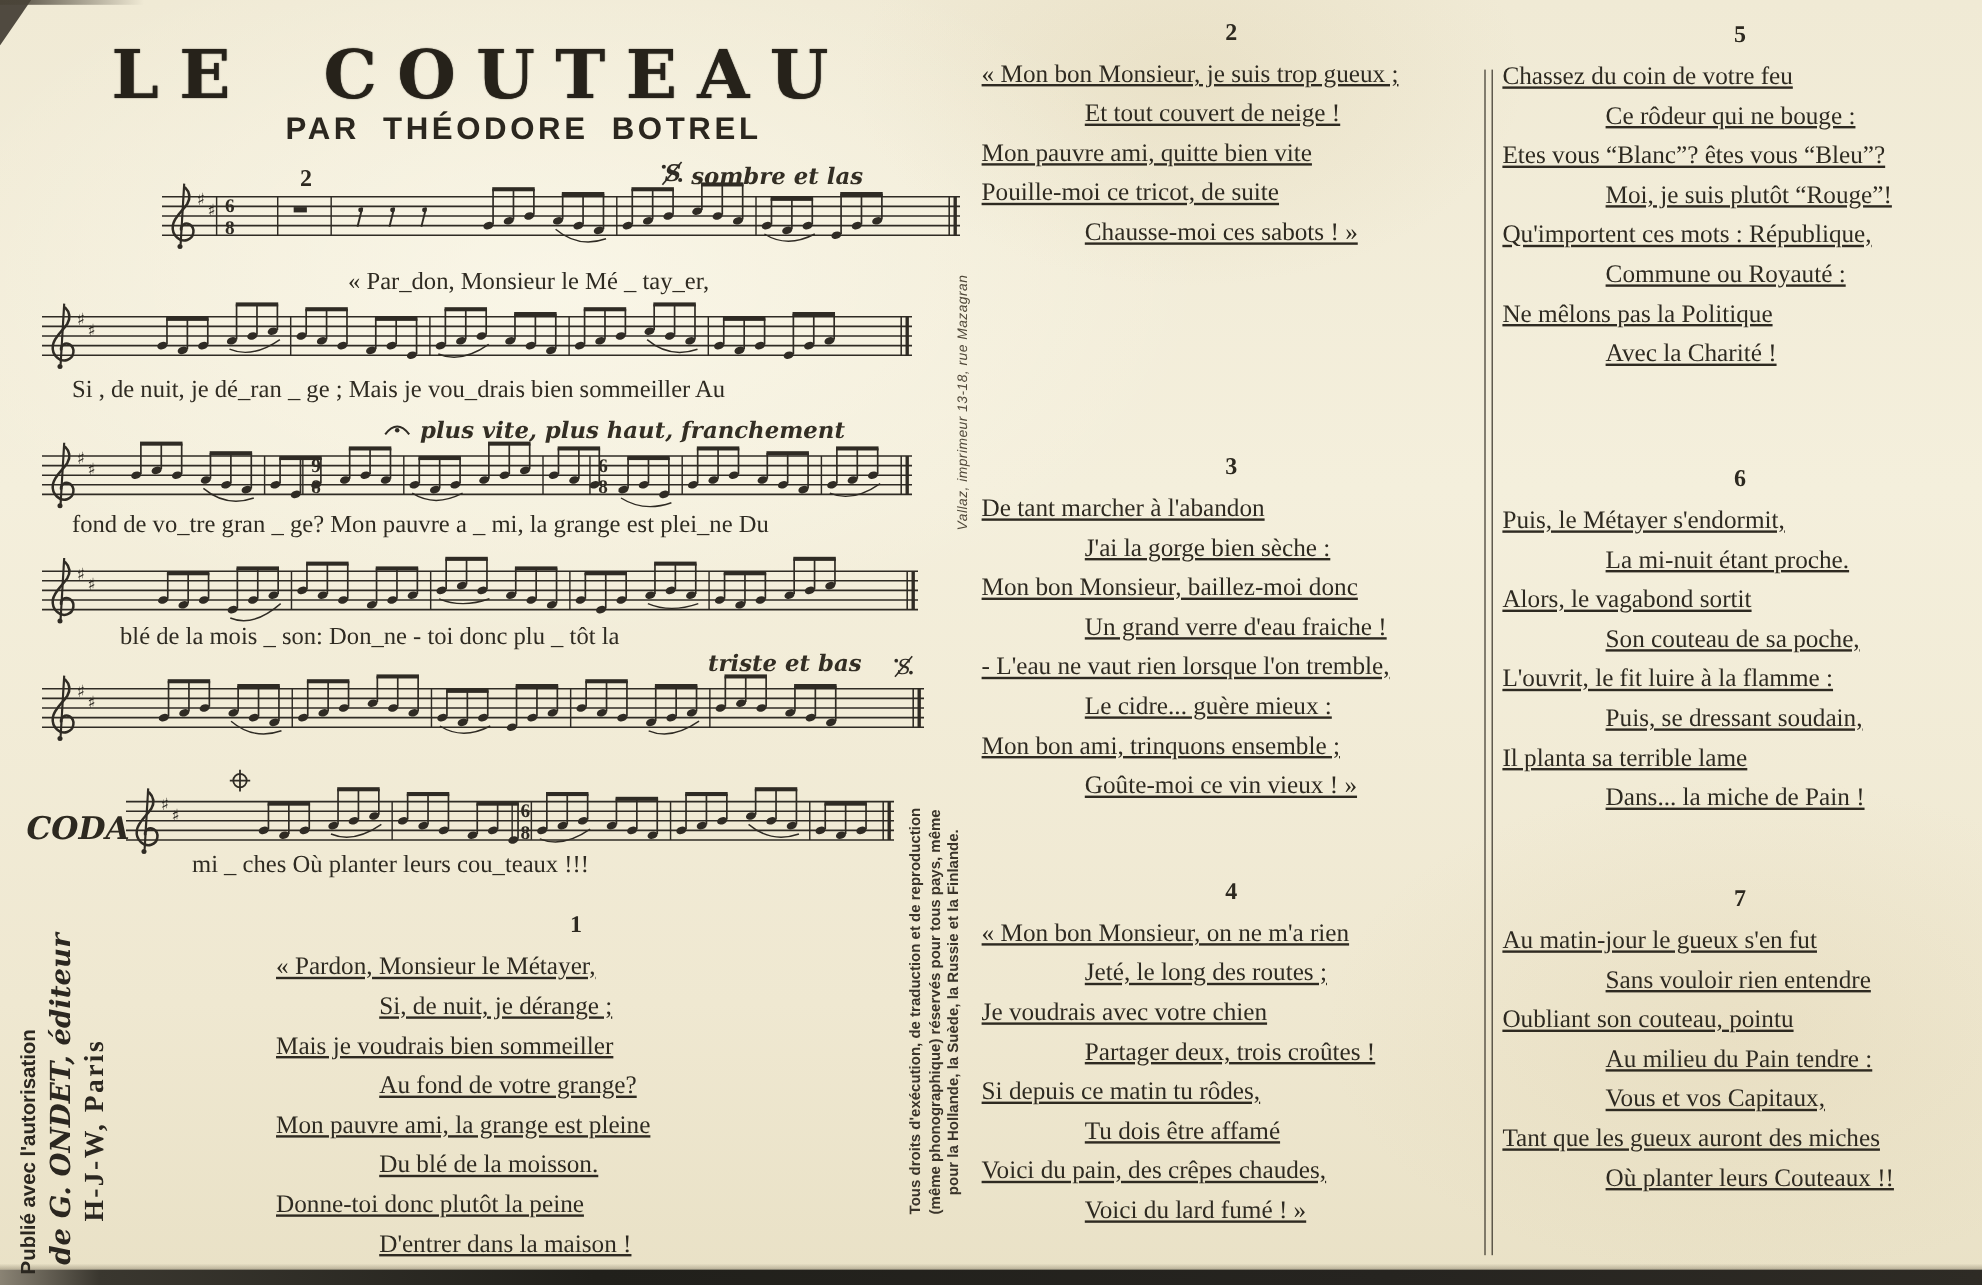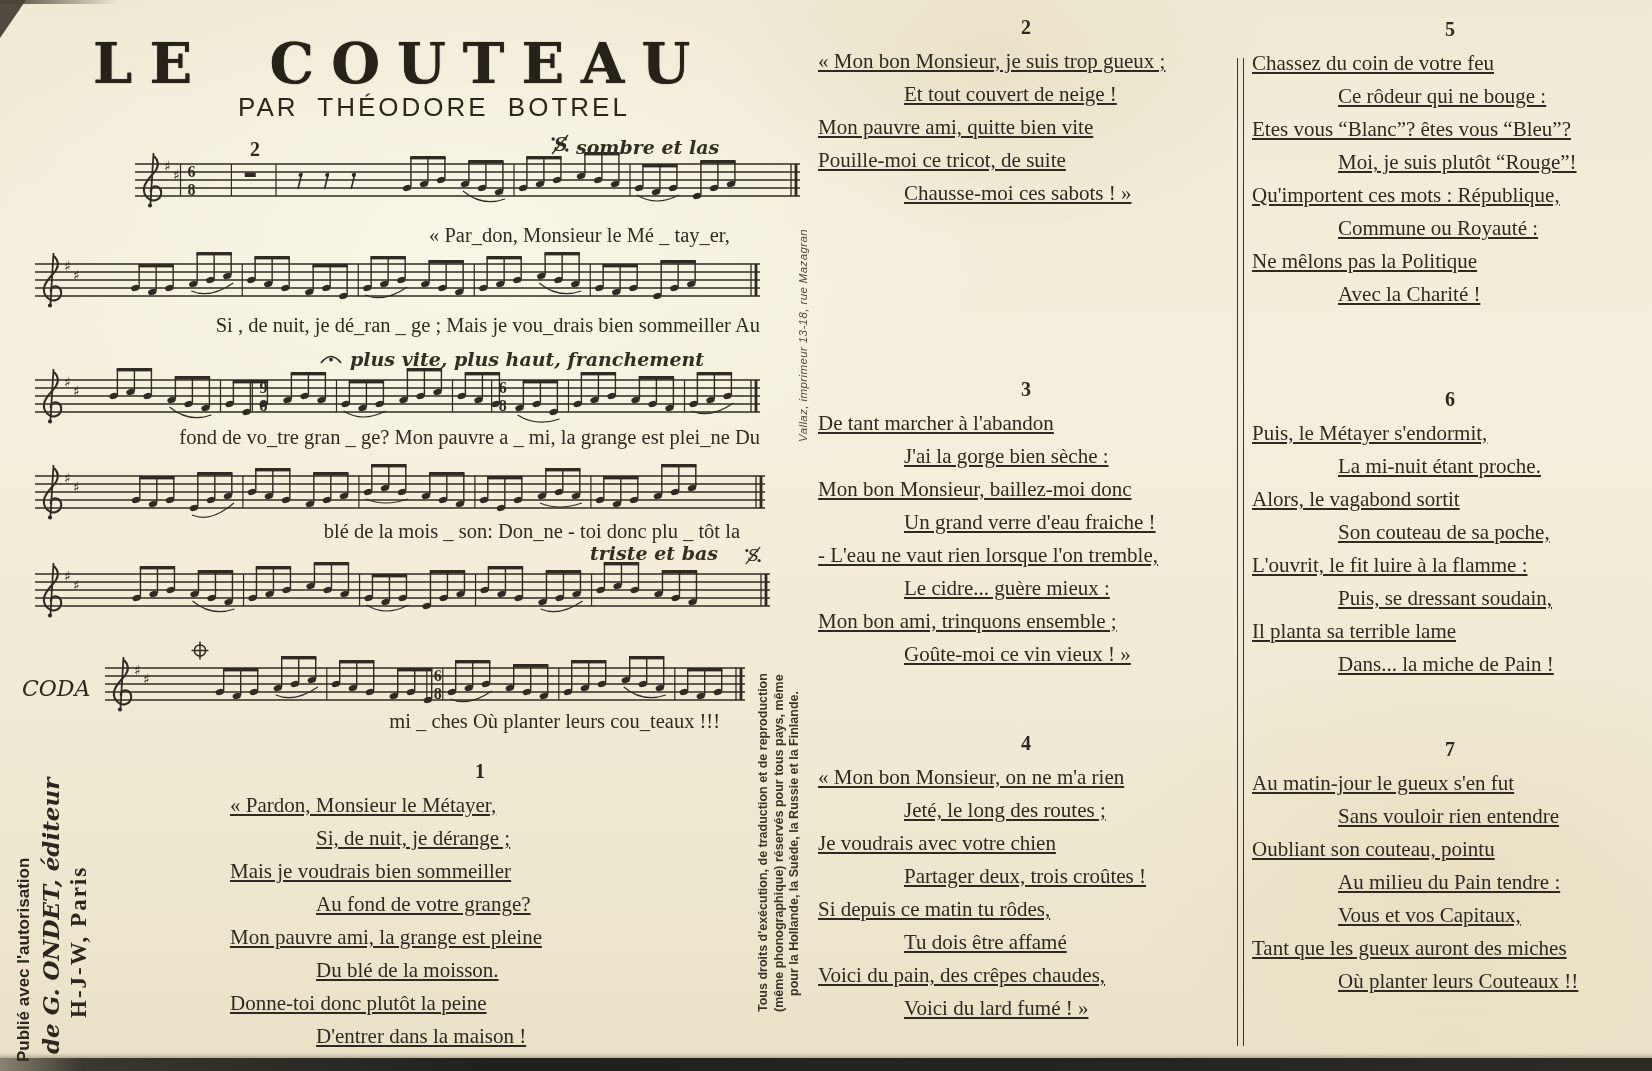--- a/index.html
+++ b/index.html
@@ -15,30 +15,30 @@
   }
   .abs{position:absolute;}
   
   #main-title{
     left:78px;top:30px;font-family:"DejaVu Serif",serif;font-weight:bold;
     font-size:56px;letter-spacing:17px;word-spacing:24px;color:#26221a;
     text-shadow:0 0 1px #26221a;
     margin-left:15px;
   }
   #sub-title{
-    left:238px;top:92px;font-family:"Liberation Sans",sans-serif;font-weight:normal;
+    left:238px;top:92px;font-family:"Liberation Sans",sans-serif;font-weight:bold;
     font-size:26px;letter-spacing:3px;word-spacing:9px;color:#2b271f;
   }
   
   .staff{height:84px;}
   .mark{font-family:"DejaVu Serif",serif;font-style:italic;font-weight:bold;
         font-size:19px;color:#332e24;white-space:nowrap;display:flex;align-items:center;gap:6px;}
-  .lyricline{font-size:20.5px;text-align:right;white-space:nowrap;color:#2f2b22;
+  .lyricline{font-size:20.5px;text-align:left;white-space:nowrap;color:#2f2b22;
              font-family:"Liberation Serif",serif;}
-  #coda-label{font-family:"DejaVu Serif",serif;font-style:italic;font-weight:normal;font-size:22px;}
+  #coda-label{font-family:"DejaVu Serif",serif;font-style:italic;font-weight:bold;font-size:26px;}
   #staff-top-number{font-family:"Liberation Serif",serif;font-weight:bold;font-size:20px;}
   svg .ink{stroke:#2f2b24;}
   
   .verse{position:absolute;}
   .verse-number{text-align:center;font-weight:bold;font-size:20px;margin-bottom:6px;color:#2d2920;}
   .verse-lines{font-size:21px;line-height:33px;color:#2e2a21;text-decoration:underline;}
   .verse-line{white-space:nowrap;}
   .verse-line.indent{padding-left:86px;}
   
   .rot{transform:rotate(-90deg);transform-origin:0 0;white-space:nowrap;}

